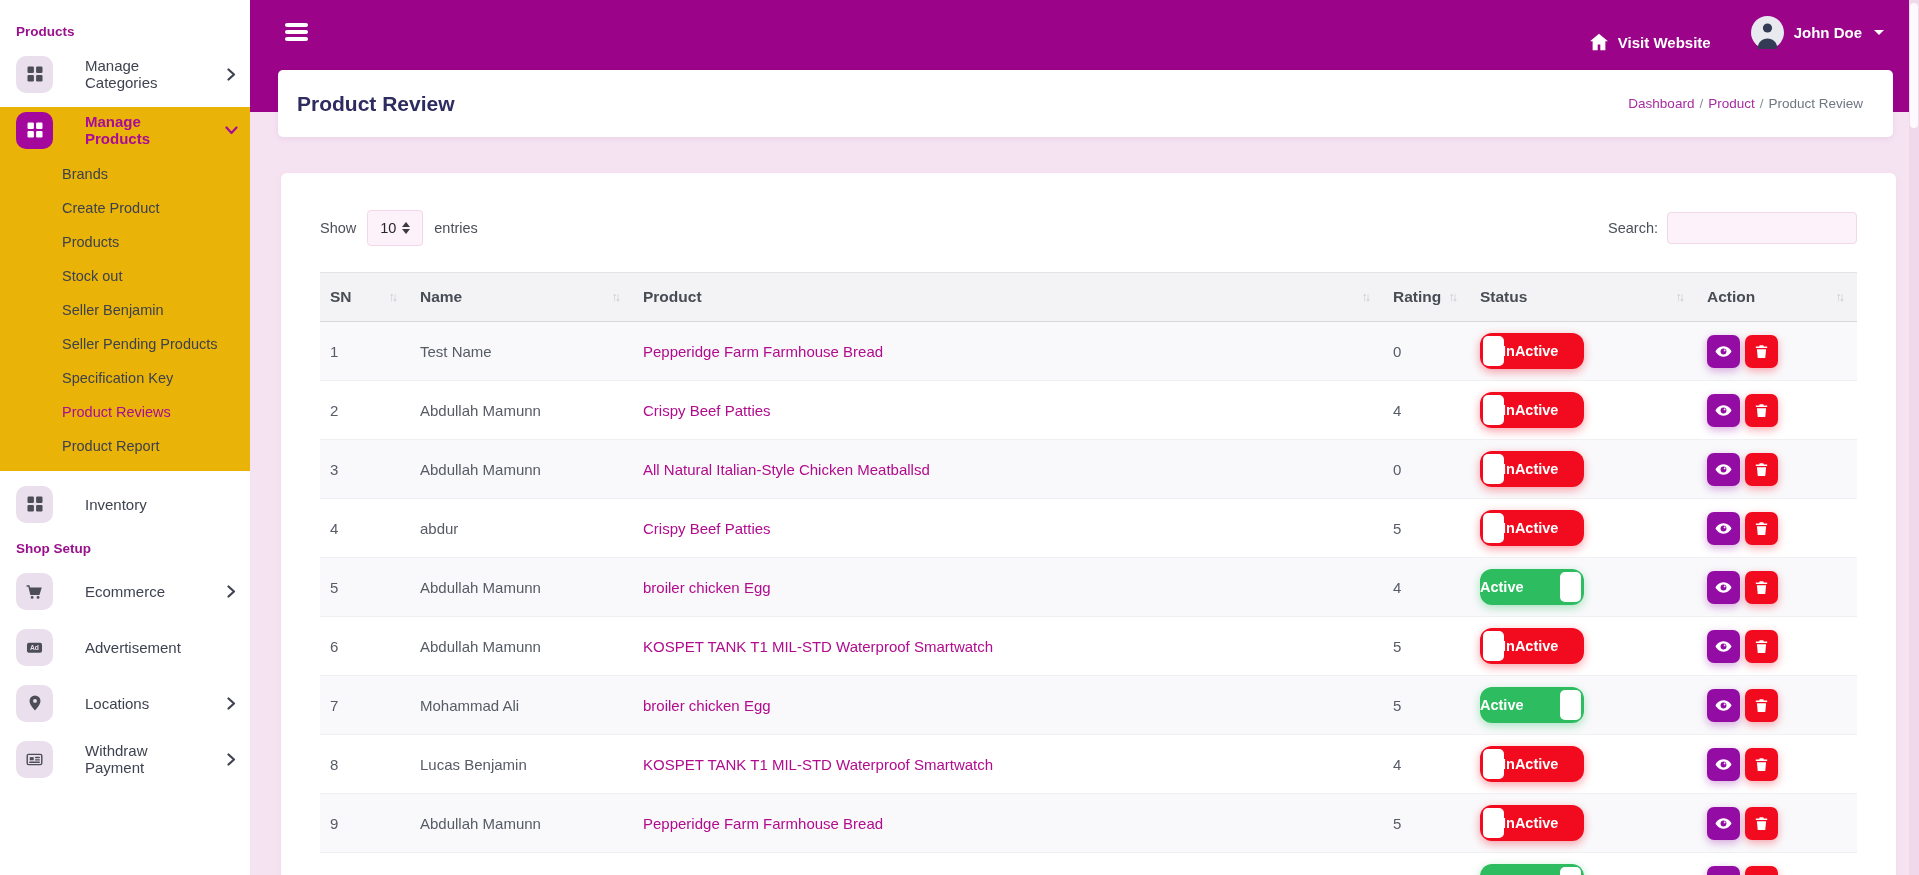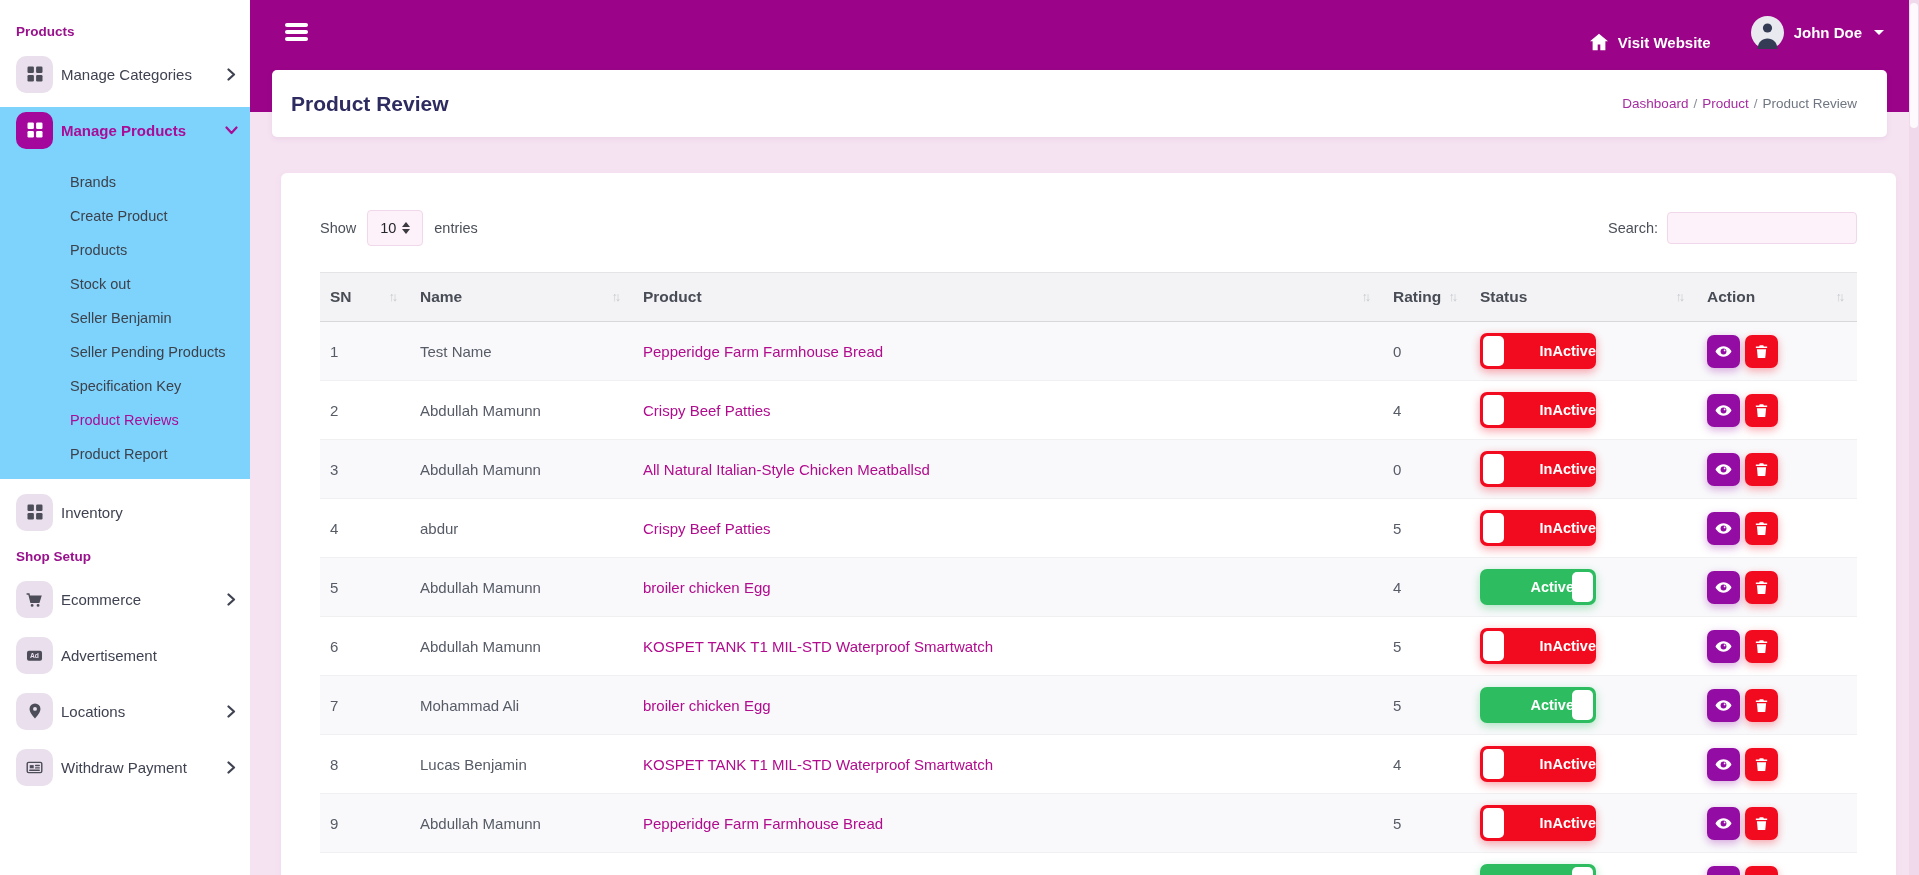--- a/index.html
+++ b/index.html
@@ -6,46 +6,46 @@
   .app{position:relative;width:1919px;height:875px;overflow:hidden;display:flex;
        background:#f6e3f2;font-family:"Liberation Sans","DejaVu Sans",sans-serif;}
 
   
   .sidebar{width:250px;min-width:250px;background:#ffffff;height:100%;z-index:3;}
   .logo-row{height:52px;border-bottom:1px solid #ededed;display:flex;align-items:center;justify-content:center;gap:8px;cursor:pointer;}
   .logo-text{font-size:23px;font-weight:700;letter-spacing:.2px;}
   .lg-shop{color:#9b0489;} .lg-us{color:#f2b233;}
   .side-nav{padding-top:10px;}
   .section-label{font-size:13.5px;font-weight:700;color:#99118d;margin:14px 0 12px 16px;}
-  .menu-item{height:46px;margin:0 0 10px;padding:0 14px 0 16px;display:flex;align-items:center;gap:8px;cursor:pointer;}
+  .menu-item{height:46px;margin:0 0 10px;padding:0 14px 0 16px;display:flex;align-items:center;gap:32px;cursor:pointer;}
   .mi-icon{width:37px;height:37px;min-width:37px;border-radius:10px;background:#eadfec;display:flex;align-items:center;justify-content:center;color:#4d4d59;}
   .mi-label{flex:1;font-size:15px;color:#3f4250;}
   .mi-chevron{color:#3f4250;display:flex;align-items:center;}
   .mi-chevron.down{transform:rotate(90deg);}
-  .menu-group{background:#7dd3fc;margin-bottom:10px;}
+  .menu-group{background:#eab308;margin-bottom:10px;}
   .menu-group > .menu-item{margin-bottom:0;}
   .menu-group .mi-icon{background:#a3079c;color:#ffffff;}
   .menu-group > .menu-item .mi-label{color:#a90c97;font-weight:700;}
   .menu-group > .menu-item .mi-chevron{color:#a90c97;}
-  .submenu{list-style:none;margin:8px;padding:4px 0 8px 62px;}
+  .submenu{list-style:none;margin:0;padding:4px 0 8px 62px;}
   .submenu li{height:34px;display:flex;align-items:center;font-size:14.5px;color:#3d414c;cursor:pointer;}
   .submenu li.current{color:#a90c97;}
 
   
   .main{flex:1;position:relative;height:100%;}
   .topbar{height:112px;background:#9b0489;}
   .topbar-row{height:64px;display:flex;align-items:center;justify-content:space-between;padding:0 35px 0 33px;}
   .hamburger{display:flex;flex-direction:column;gap:3.5px;cursor:pointer;padding:4px 2px;}
   .hamburger span{display:block;width:23px;height:3.5px;background:#ffffff;border-radius:2px;}
   .tb-right{display:flex;align-items:center;gap:40px;color:#ffffff;}
   .visit{display:flex;gap:9px;align-items:center;font-size:15px;font-weight:600;cursor:pointer;margin-top:20px;}
   .user{display:flex;gap:10px;align-items:center;font-size:15px;font-weight:700;cursor:pointer;}
   .caret{width:0;height:0;border-left:5px solid transparent;border-right:5px solid transparent;border-top:5px solid #ffffff;margin-left:2px;}
 
-  .header-card{position:absolute;left:22px;top:70px;width:1615px;height:67px;background:#ffffff;border-radius:5px;
+  .header-card{position:absolute;left:28px;top:70px;width:1615px;height:67px;background:#ffffff;border-radius:5px;
                box-shadow:0 2px 6px rgba(90,20,80,.07);display:flex;align-items:center;justify-content:space-between;
                padding:0 30px 0 19px;box-sizing:border-box;z-index:2;}
   .page-title{font-size:21px;font-weight:700;color:#2d2b5f;margin:0;}
   .breadcrumb{font-size:13.5px;display:flex;gap:5px;align-items:center;}
   .breadcrumb a{color:#a62ba0;text-decoration:none;cursor:pointer;}
   .bc-sep{color:#8a8f98;} .bc-current{color:#6f7680;}
 
   .content-card{position:absolute;left:31px;top:173px;width:1615px;height:780px;background:#ffffff;border-radius:6px;
                 box-shadow:0 2px 8px rgba(90,20,80,.05);padding:37px 39px 0;box-sizing:border-box;z-index:1;}
   .controls{display:flex;justify-content:space-between;align-items:center;margin-bottom:26px;color:#4b5058;font-size:14.5px;}
@@ -60,21 +60,21 @@
                     padding:0 8px;font-family:inherit;font-size:14px;color:#333;}
 
   table{width:100%;border-collapse:collapse;}
   thead th{height:48px;background:#f3f3f5;border-top:1px solid #e4e4e6;border-bottom:1px solid #d8d8db;
            font-size:15.5px;font-weight:700;color:#484c55;text-align:left;padding:0 12px 0 10px;cursor:pointer;}
   .th-inner{display:flex;align-items:center;justify-content:space-between;gap:6px;}
   .sort{color:#c6c9ce;font-size:12.5px;letter-spacing:-3px;font-weight:400;padding-right:3px;}
   tbody td{height:58px;border-bottom:1px solid #f0f0f2;font-size:15px;color:#565b66;padding:0 10px;vertical-align:middle;}
   tbody tr:nth-child(odd){background:#f9f9fb;}
   .product-link{color:#b10b8e;text-decoration:none;cursor:pointer;}
-  .toggle{position:relative;width:116px;height:36px;border-radius:7px;display:flex;align-items:center;justify-content:flex-end;
+  .toggle{position:relative;width:104px;height:36px;border-radius:12px;display:flex;align-items:center;justify-content:flex-start;
           color:#fff;font-weight:700;font-size:14.5px;cursor:pointer;box-sizing:border-box;}
   .toggle .knob{position:absolute;top:3px;width:21px;height:30px;background:#ffffff;border-radius:5px;}
   .toggle.inactive{background:#f20b1e;box-shadow:0 3px 10px rgba(242,11,30,.38);}
   .toggle.inactive .knob{left:3px;}
   .toggle.inactive .t-label{padding-left:22px;}
   .toggle.active{background:#2dbd60;box-shadow:0 3px 10px rgba(45,189,96,.38);}
   .toggle.active .knob{right:3px;}
   .toggle.active .t-label{padding-right:22px;}
   .actions{display:flex;gap:5px;align-items:center;}
   .btn{width:33px;height:33px;border:none;border-radius:7px;display:flex;align-items:center;justify-content:center;cursor:pointer;padding:0;}

